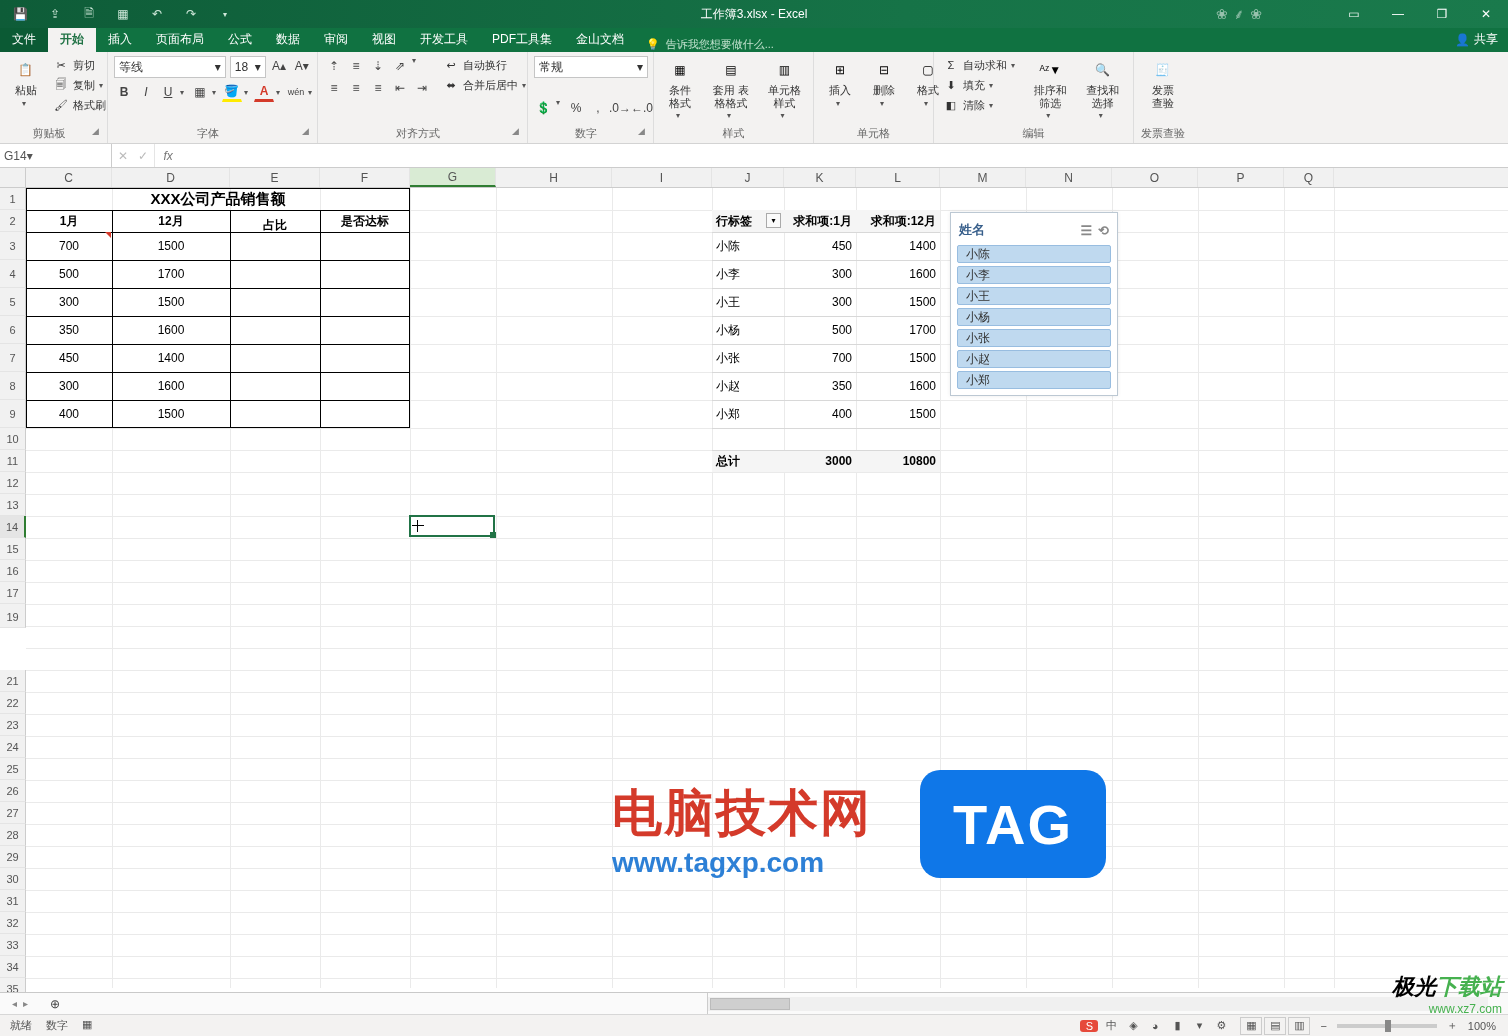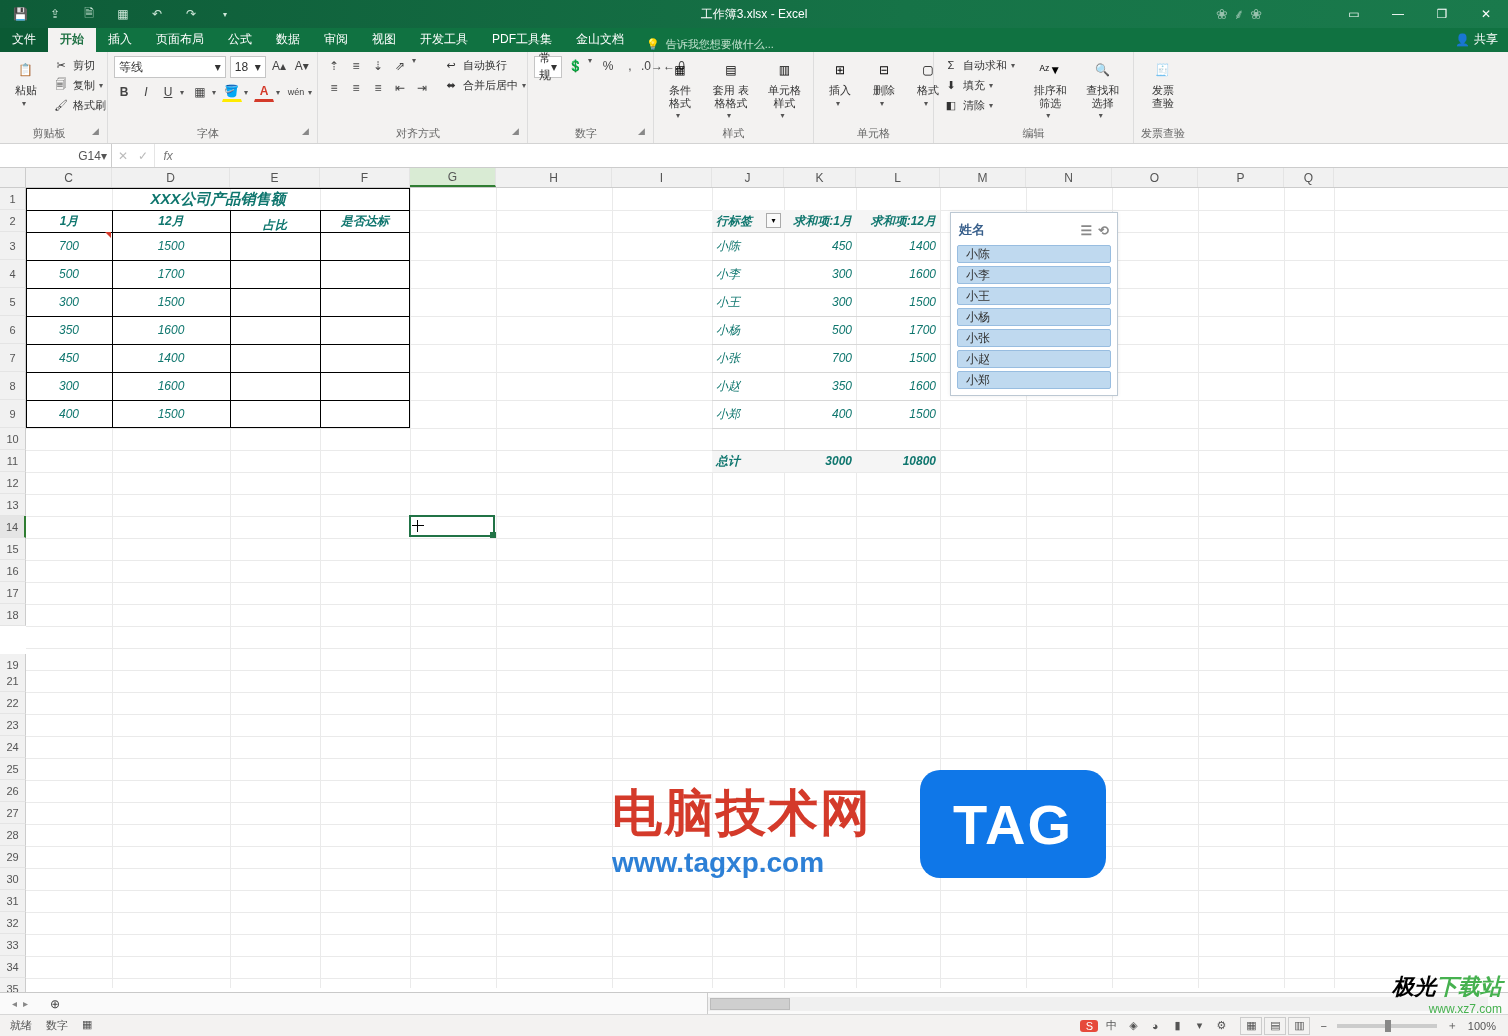--- a/index.html
+++ b/index.html
@@ -34,39 +34,39 @@
   .rsmallcol { display: flex; flex-direction: column; gap: 2px; }
   .rsmall { display: flex; align-items: center; gap: 4px; padding: 1px 3px; font-size: 11px; color: #333; cursor: pointer; white-space: nowrap; }
   .rsmall .ic { width: 16px; height: 16px; display: flex; align-items: center; justify-content: center; }
   .btnrow { display: flex; gap: 2px; }
   .sq { width: 20px; height: 20px; border: 1px solid transparent; display: flex; align-items: center; justify-content: center; cursor: pointer; font-size: 12px; color: #444; }
   .dd { width: 8px; font-size: 8px; color: #555; }
   .sel { border: 1px solid #c5c5c5; background: #fff; height: 22px; padding: 0 4px; font-size: 12px; color: #333; display: flex; align-items: center; justify-content: space-between; }
 
   
   .fbar { height: 24px; border-bottom: 1px solid #ccc; display: flex; align-items: stretch; background: #fff; }
-  .fbar .namebox { width: 112px; border-right: 1px solid #ccc; display: flex; align-items: center; padding: 0 4px; justify-content: flex-end; color: #555; font-size: 12px; }
+  .fbar .namebox { width: 112px; border-right: 1px solid #ccc; display: flex; align-items: center; padding: 0 4px; justify-content: flex-start; color: #555; font-size: 12px; }
   .fbar .fx { width: 26px; display: flex; align-items: center; justify-content: center; color: #777; font-style: italic; font-size: 12px; border-right: none; }
   .fbar .btns { display: flex; align-items: center; padding: 0 6px; border-right: 1px solid #e5e5e5; gap: 10px; color: #bbb; }
   .fbar .finput { flex: 1; display: flex; align-items: center; padding: 0 6px; }
 
   
   .gridwrap { position: relative; width: 1508px; height: 824px; overflow: hidden; background: #fff; }
   .colhdr-row { display: flex; height: 20px; background: #f1f1f1; border-bottom: 1px solid #ccc; }
   .corner { width: 26px; border-right: 1px solid #ccc; background: #f1f1f1; }
   .ch { border-right: 1px solid #e4e4e4; display: flex; align-items: center; justify-content: center; color: #555; font-size: 12px; background: #f1f1f1; }
   .ch.active { background: #d9ebd4; border-bottom: 2px solid #2f7d32; }
   .rh { position: absolute; left: 0; width: 26px; border-right: 1px solid #ccc; border-bottom: 1px solid #e4e4e4; background: #f1f1f1; display: flex; align-items: center; justify-content: center; color: #555; font-size: 11px; }
   .rh.active { background: #e5e5e5; border-right: 2px solid #2f7d32; }
 
   .cells { position: absolute; left: 26px; top: 20px; right: 0; bottom: 0; }
   .gline-h { position: absolute; left: 0; right: 0; height: 1px; background: #eaeaea; }
   .gline-v { position: absolute; top: 0; bottom: 0; width: 1px; background: #eaeaea; }
 
-  .cell { position: absolute; display: flex; align-items: center; padding: 0 4px; font-size: 12px; color: #0f766e; font-style: italic; }
+  .cell { position: absolute; display: flex; align-items: center; padding: 0 4px; font-size: 12px; color: #000000; }
   .cell.center { justify-content: center; }
   .cell.right { justify-content: flex-end; }
   .tb-border { position: absolute; border: 1px solid #000; }
   .tb-tl { position: absolute; border-top: 1px solid #000; }
   .tb-ll { position: absolute; border-left: 1px solid #000; }
 
   .sel-cell { position: absolute; border: 2px solid #217346; pointer-events: none; }
   .sel-handle { position: absolute; right: -3px; bottom: -3px; width: 6px; height: 6px; background: #217346; }
 
   
@@ -253,21 +253,21 @@
             <span class="ic">⬌</span>
             <span>合并后居中</span>
             <span class="dd">▾</span>
           </div>
       </div>
     </div>
     <div class="glabel"><span>对齐方式</span><span class="dlg">◢</span></div>
   </div>
 
   <div class="rgroup" style="width:126px">
-    <div class="gbody" style="flex-direction:row; gap:4px; width:100%">
+    <div class="gbody" style="flex-direction:column; gap:20px; width:100%">
       <div class="sel" style="width:114px">
           <span>常规</span>
           <span>▾</span>
         </div>
       <div class="btnrow">
         <div class="sq">💲</div>
           <span class="dd">▾</span>
         <div class="sq">%</div>
         <div class="sq">,</div>
         <div class="sq">.0→</div>
@@ -570,21 +570,21 @@
     <div class="rh" style="top: 232px; height: 28px;">9</div>
     <div class="rh" style="top: 260px; height: 22px;">10</div>
     <div class="rh" style="top: 282px; height: 22px;">11</div>
     <div class="rh" style="top: 304px; height: 22px;">12</div>
     <div class="rh" style="top: 326px; height: 22px;">13</div>
     <div class="rh active" style="top: 348px; height: 22px;">14</div>
     <div class="rh" style="top: 370px; height: 22px;">15</div>
     <div class="rh" style="top: 392px; height: 22px;">16</div>
     <div class="rh" style="top: 414px; height: 22px;">17</div>
     <div class="rh" style="top: 436px; height: 22px;">18</div>
-    <div class="rh" style="top: 438px; height: 22px; margin-top: 48px;">19</div>
+    <div class="rh" style="top: 438px; height: 22px;">19</div>
     <div class="rh" style="top: 508px; height: 22px;">20</div>
     <div class="rh" style="top: 502px; height: 22px;">21</div>
     <div class="rh" style="top: 524px; height: 22px;">22</div>
     <div class="rh" style="top: 546px; height: 22px;">23</div>
     <div class="rh" style="top: 568px; height: 22px;">24</div>
     <div class="rh" style="top: 590px; height: 22px;">25</div>
     <div class="rh" style="top: 612px; height: 22px;">26</div>
     <div class="rh" style="top: 634px; height: 22px;">27</div>
     <div class="rh" style="top: 656px; height: 22px;">28</div>
     <div class="rh" style="top: 678px; height: 22px;">29</div>

